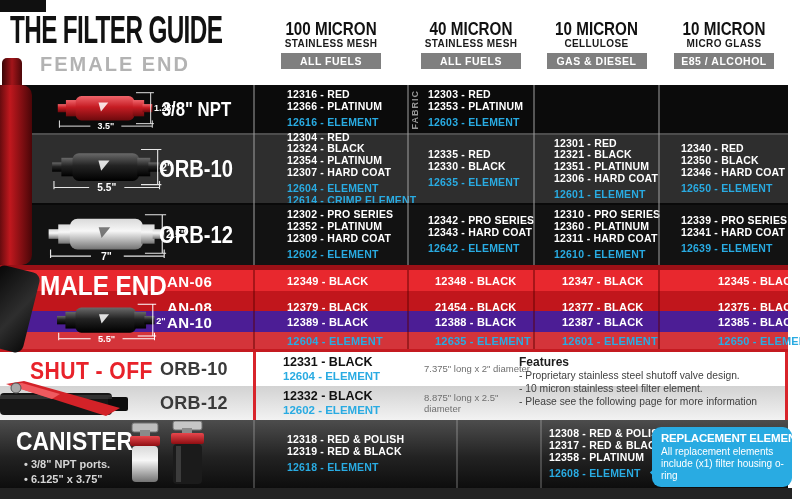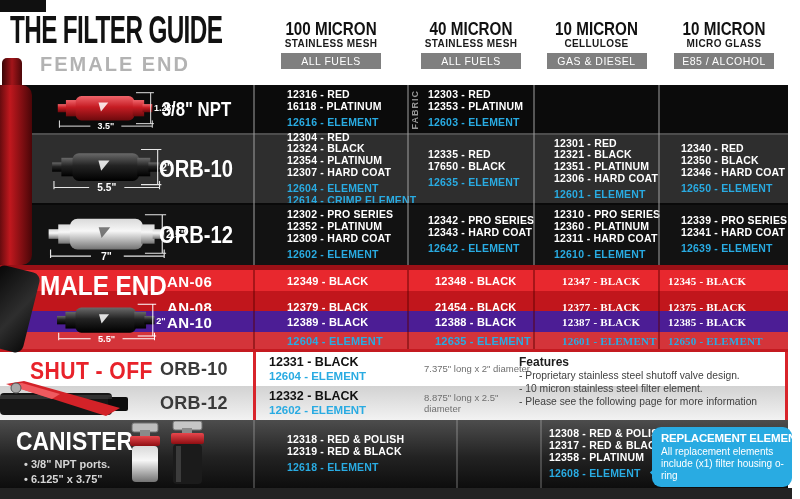--- a/index.html
+++ b/index.html
@@ -10,21 +10,21 @@
   
   .corner-bar{left:0;top:0;width:46px;height:12px;background:#101010;}
   .title{left:10px;top:9px;font-size:38px;font-weight:bold;color:#111;
          transform:scaleX(0.64);transform-origin:left top;letter-spacing:-1px;white-space:nowrap;}
   .subtitle{left:40px;top:53px;font-size:20px;font-weight:bold;color:#b3b3b3;letter-spacing:2px;white-space:nowrap;}
   .colhead{top:20px;text-align:center;}
   .colhead .micron{font-size:19px;font-weight:bold;color:#111;transform:scaleX(0.8);transform-origin:center;
                    white-space:nowrap;letter-spacing:0;line-height:18px;}
   .colhead .media{font-size:10px;font-weight:bold;color:#1a1a1a;letter-spacing:.4px;line-height:11px;}
   .colhead .badge{display:inline-block;margin-top:4px;background:#7f7f7f;color:#fff;font-size:10.5px;
-                  font-weight:normal;letter-spacing:.5px;padding:2px 0;width:100px;}
+                  font-weight:bold;letter-spacing:.5px;padding:2px 0;width:100px;}
 
   
   .band{position:absolute;left:0;width:788px;}
   .row-f1{top:85px;height:48px;background:#0b0b0b;}
   .sep1{top:133px;height:2px;width:788px;background:#4d4d4d;}
   .row-f2{top:135px;height:68px;background:#2e2e2e;}
   .sep2{top:203px;height:2px;width:788px;background:#090909;}
   .row-f3{top:205px;height:60px;background:#121212;}
   .cell{position:absolute;top:0;bottom:0;display:flex;flex-direction:column;justify-content:center;}
   .cell.c1{left:255px;width:152px;padding-left:32px;box-sizing:border-box;}
@@ -51,35 +51,35 @@
   .male-band{top:265px;height:87px;background:#e8282e;}
   .m-edge-top{position:absolute;top:0;left:0;right:0;height:5px;background:#9a1016;}
   .m-r1{position:absolute;top:5px;left:0;right:0;height:21px;background:#e8282e;border-radius:9px;}
   .m-r2{position:absolute;top:26px;left:0;right:0;height:32px;background:#c1161c;}
   .m-r3{position:absolute;top:46px;left:0;right:0;height:21px;background:#4c1d95;}
   .m-re{position:absolute;top:67px;left:0;right:0;height:17px;background:#d4343a;}
   .m-edge-bot{position:absolute;top:84px;left:0;right:0;height:3px;background:#c41a20;}
   .m-part{position:absolute;top:50%;transform:translateY(-50%);color:#fff;font-weight:bold;
           font-size:11px;letter-spacing:.2px;white-space:nowrap;}
   .m-el{color:#29abe2;}
-  .mp1{left:287px;} .mp2{left:435px;} .mp3{left:562px;font-family:Liberation Serif, serif;} .mp4{left:668px;font-family:Liberation Serif, serif;}
+  .mp1{left:287px;} .mp2{left:435px;} .mp3{left:562px;} .mp4{left:718px;}
   .an-label{position:absolute;left:167px;top:50%;transform:translateY(-50%);
             color:#fff;font-weight:bold;font-size:15px;letter-spacing:.4px;}
   .male-title{left:40px;top:6px;font-size:27px;font-weight:bold;color:#fff;
               transform:scaleX(0.9);transform-origin:left center;white-space:nowrap;}
 
   
   .so-band{top:352px;height:76px;background:#fdba74;}
   .so-r1{position:absolute;top:0;left:0;right:0;height:34px;background:#ffffff;}
   .so-r2{position:absolute;top:34px;left:0;right:0;height:34px;background:linear-gradient(180deg,#d2d2d2,#f2f2f2);}
   .so-title{position:absolute;left:30px;top:5px;font-size:24px;font-weight:bold;color:#e8222a;
             transform:scaleX(0.88);transform-origin:left top;white-space:nowrap;letter-spacing:.5px;}
   .so-label{position:absolute;left:160px;top:50%;transform:translateY(-50%);
             color:#3a3a3a;font-weight:bold;font-size:18px;letter-spacing:.3px;}
-  .so-parts{position:absolute;left:269px;top:50%;transform:translateY(-50%);}
+  .so-parts{position:absolute;left:283px;top:50%;transform:translateY(-50%);}
   .so-part{color:#111;font-weight:bold;font-size:12.5px;line-height:13.5px;white-space:nowrap;}
   .so-el{color:#29abe2;font-weight:bold;font-size:11.5px;line-height:12.5px;white-space:nowrap;}
   .so-note{position:absolute;left:424px;top:50%;transform:translateY(-50%);width:110px;
            color:#6f6f6f;font-size:9.5px;line-height:10.5px;}
   .features{position:absolute;left:519px;top:3px;width:246px;}
   .features .ft{font-size:12px;font-weight:bold;color:#1c1c1c;line-height:14px;}
   .feat{font-size:10.3px;color:#3f3f3f;line-height:13.2px;white-space:nowrap;}
 
   
   .can-band{top:420px;height:68px;background:linear-gradient(180deg,#4d4d4d 0%,#222 55%,#0d0d0d 100%);}
@@ -172,21 +172,21 @@
         <path d="M8,41 v9 M122,41 v9 M8,48 h38 M84,48 h38" stroke="#e6e6e6" stroke-width="1.2" fill="none"></path>
         <text x="65" y="52" font-size="11" font-weight="bold" fill="#fff" text-anchor="middle" font-family="Liberation Sans, sans-serif">3.5"</text>
       </svg>
     </div>
     <div class="row-label-box" style="left:142px;width:108px;">
       <span class="flabel" style="font-size:20px;">3/8" NPT</span>
     </div>
     <div class="cell c1">
       <div class="parts">
           <div class="part">12316 - RED</div>
-          <div class="part">16118 - PLATINUM</div>
+          <div class="part">12366 - PLATINUM</div>
         </div>
       <div class="elements">
           <div class="element">12616 - ELEMENT</div>
         </div>
     </div>
     <div class="cell c2">
       <div class="parts">
           <div class="part">12303 - RED</div>
           <div class="part">12353 - PLATINUM</div>
         </div>
@@ -224,21 +224,21 @@
           <div class="part">12307 - HARD COAT</div>
         </div>
       <div class="elements">
           <div class="element">12604 - ELEMENT</div>
           <div class="element">12614 - CRIMP ELEMENT</div>
         </div>
     </div>
     <div class="cell c2">
       <div class="parts">
           <div class="part">12335 - RED</div>
-          <div class="part">17650 - BLACK</div>
+          <div class="part">12330 - BLACK</div>
         </div>
       <div class="elements">
           <div class="element">12635 - ELEMENT</div>
         </div>
     </div>
     <div class="cell c3">
       <div class="parts">
           <div class="part">12301 - RED</div>
           <div class="part">12321 - BLACK</div>
           <div class="part">12351 - PLATINUM</div>

